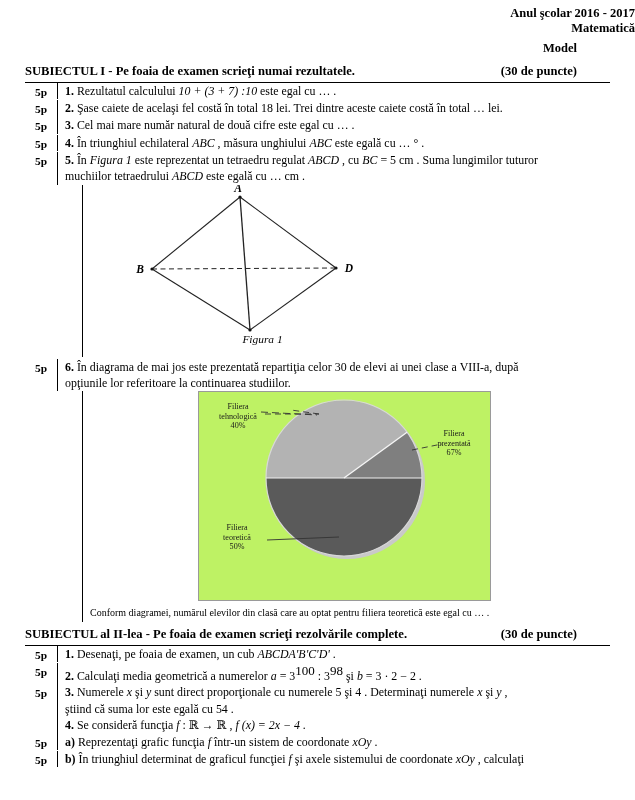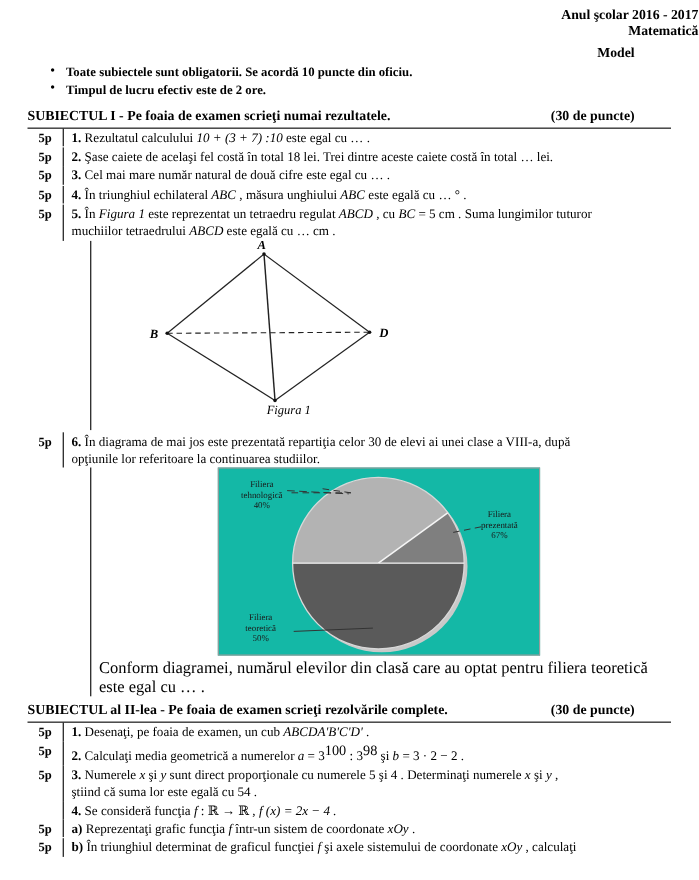--- a/index.html
+++ b/index.html
@@ -126,28 +126,28 @@
 
   
   .chart-wrap {
     border-left: 1.3px solid #000;
     margin-left: 57px;
     padding-left: 7px;
     position: relative;
   }
   .chart-box {
     width: 293px;
-    height: 171px;
+    height: 210px;
     margin-left: 108px;
     border: 1.2px solid #9a9a9a;
     position: relative;
-    background: #14b8a6;
+    background: #bef264;
   }
   .conform {
-    font-size: 15px;
+    font-size: 10px;
     line-height: 16.4px;
     padding-top: 4px;
   }
 
   .lbl {
     position: absolute;
     font-size: 8.1px;
     line-height: 9.4px;
     text-align: center;
     color: #1a1a1a;
@@ -156,24 +156,20 @@
 </style>
 </head>
 <body>
 
 <div class="page">
 
   <div class="hdr-center hdr-line1">Anul şcolar 2016 - 2017</div>
   <div class="hdr-center hdr-line2">Matematică</div>
   <div class="model-row">Model</div>
 
-  <ul class="bullets">
-    <li>Toate subiectele sunt obligatorii. Se acordă 10 puncte din oficiu.</li>
-    <li>Timpul de lucru efectiv este de 2 ore.</li>
-  </ul>
 
   <div class="subject-bar">
     <span>SUBIECTUL I - Pe foaia de examen scrieţi numai rezultatele.</span>
     <span class="pts">(30 de puncte)</span>
   </div>
   <div class="rule"></div>
 
   <div class="ptable">
 
     <div class="prow">

